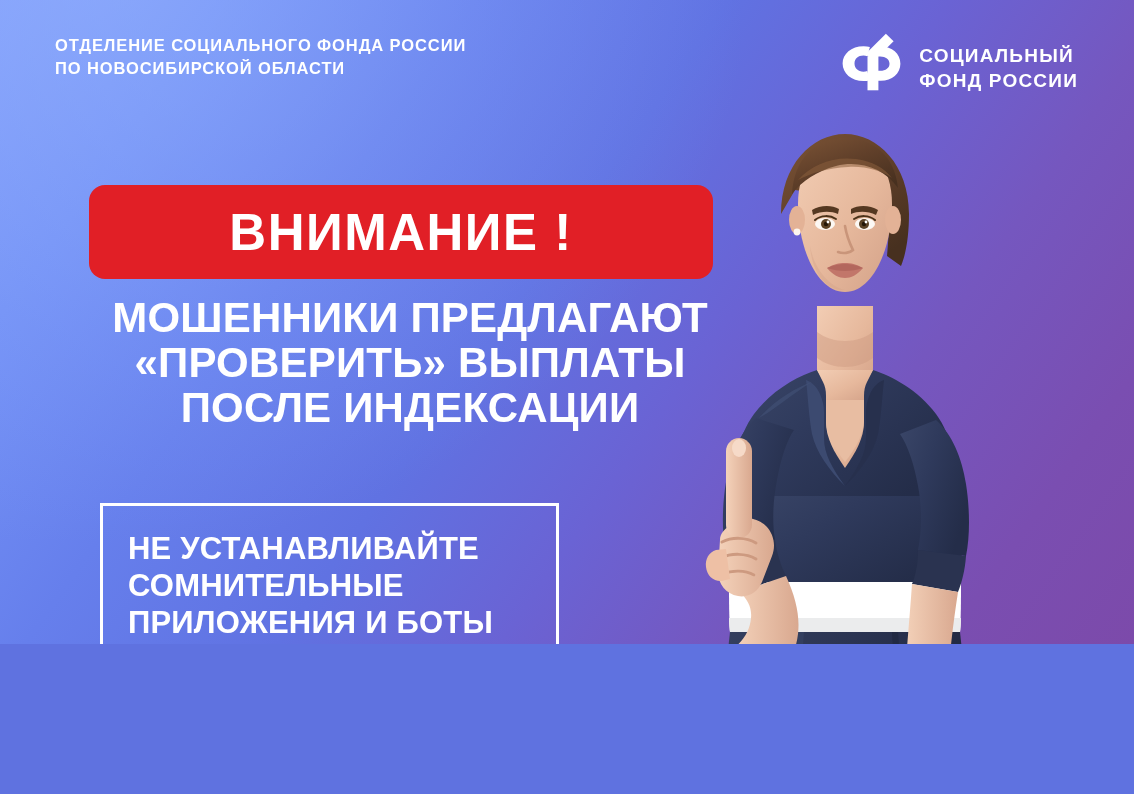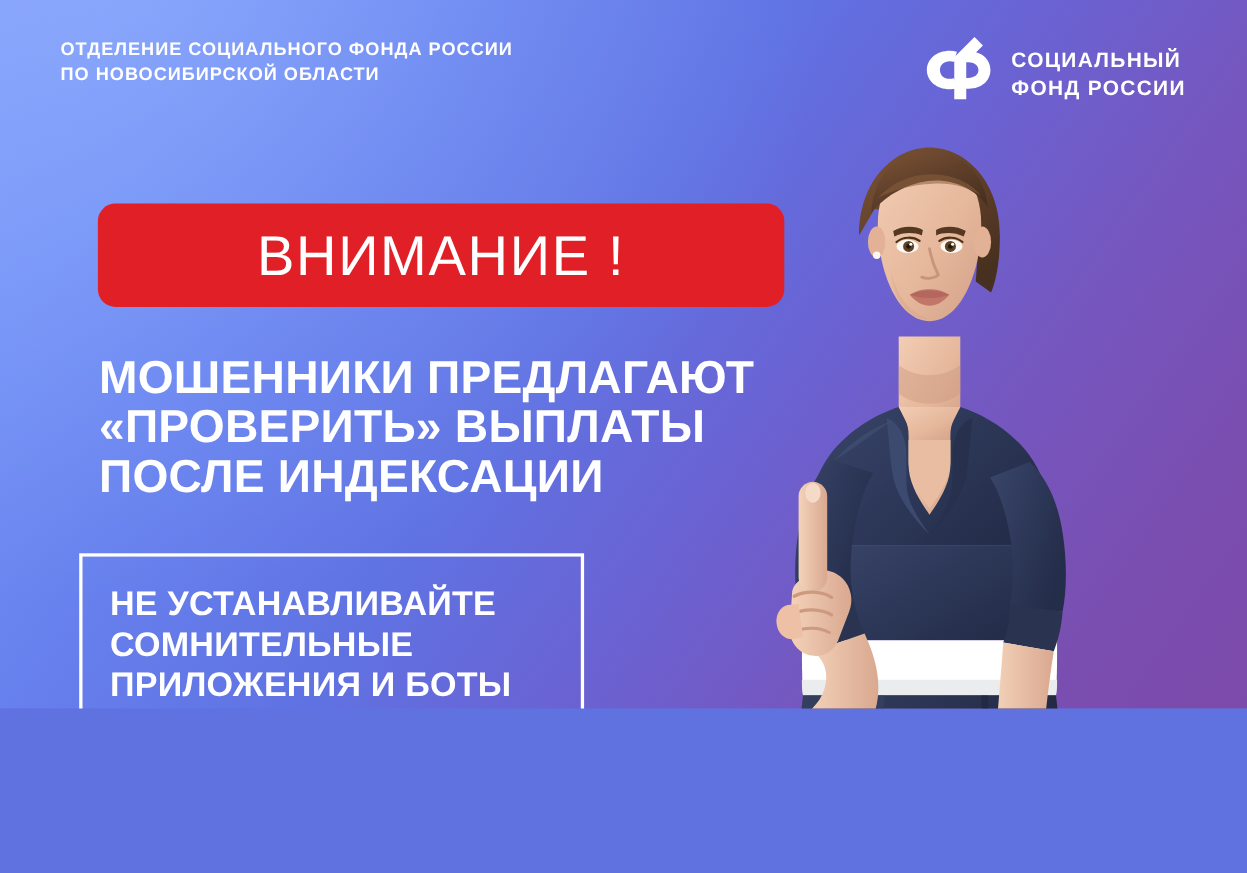--- a/index.html
+++ b/index.html
@@ -91,45 +91,46 @@
     background: #e11f26;
     border-radius: 16px;
     display: flex;
     align-items: center;
     justify-content: center;
     z-index: 5;
   }
   .alert-banner-label {
     color: #ffffff;
     font-size: 51px;
-    font-weight: 400;
+    font-weight: 700;
     letter-spacing: 1.5px;
     line-height: 1;
     white-space: nowrap;
   }
 
   
   .headline {
     position: absolute;
     left: 90px;
-    top: 320px;
+    top: 295px;
     width: 640px;
     color: #ffffff;
     font-size: 42px;
     font-weight: 700;
     line-height: 45px;
     letter-spacing: 0.2px;
     white-space: pre-line;
     z-index: 5;
+    text-align: center;
   }
 
   
   .warn-box {
     position: absolute;
-    left: 72px;
+    left: 100px;
     top: 503px;
     width: 459px;
     height: 168px;
     border: 3px solid #ffffff;
     z-index: 5;
   }
   .warn-box-text {
     position: absolute;
     left: 25px;
     top: 24px;

